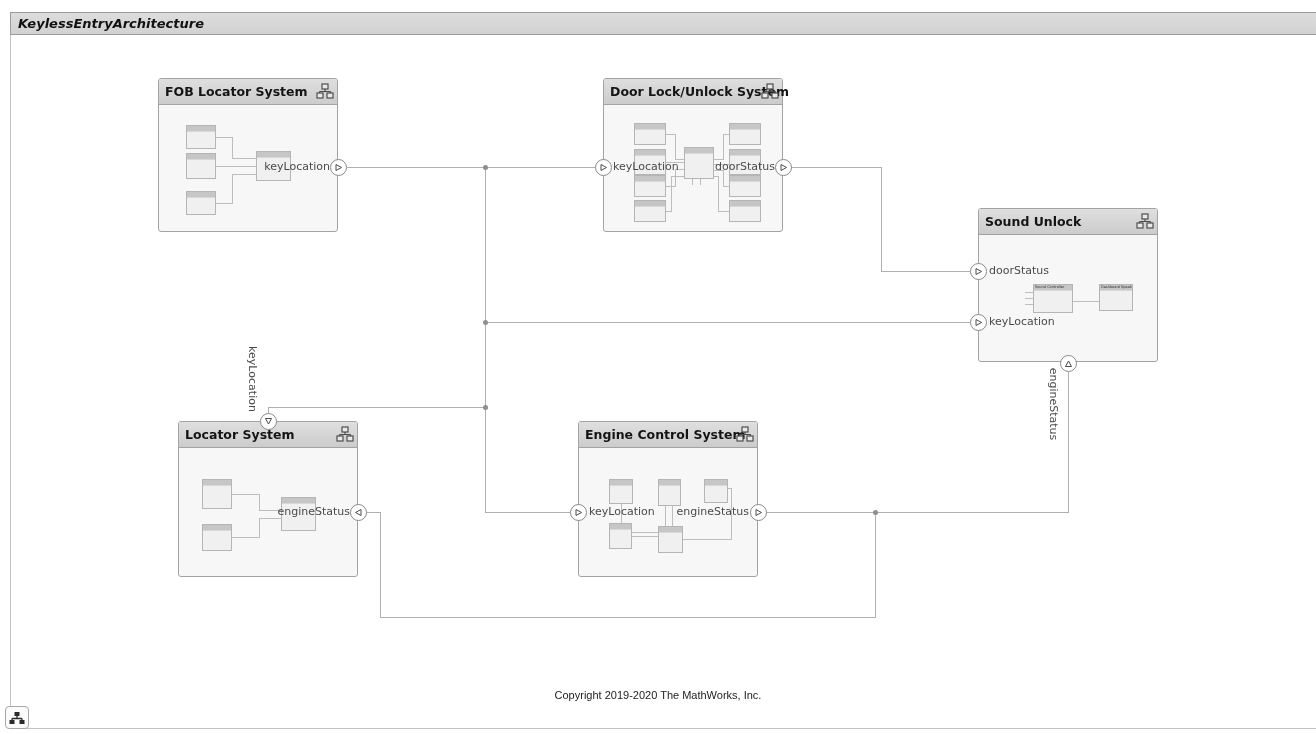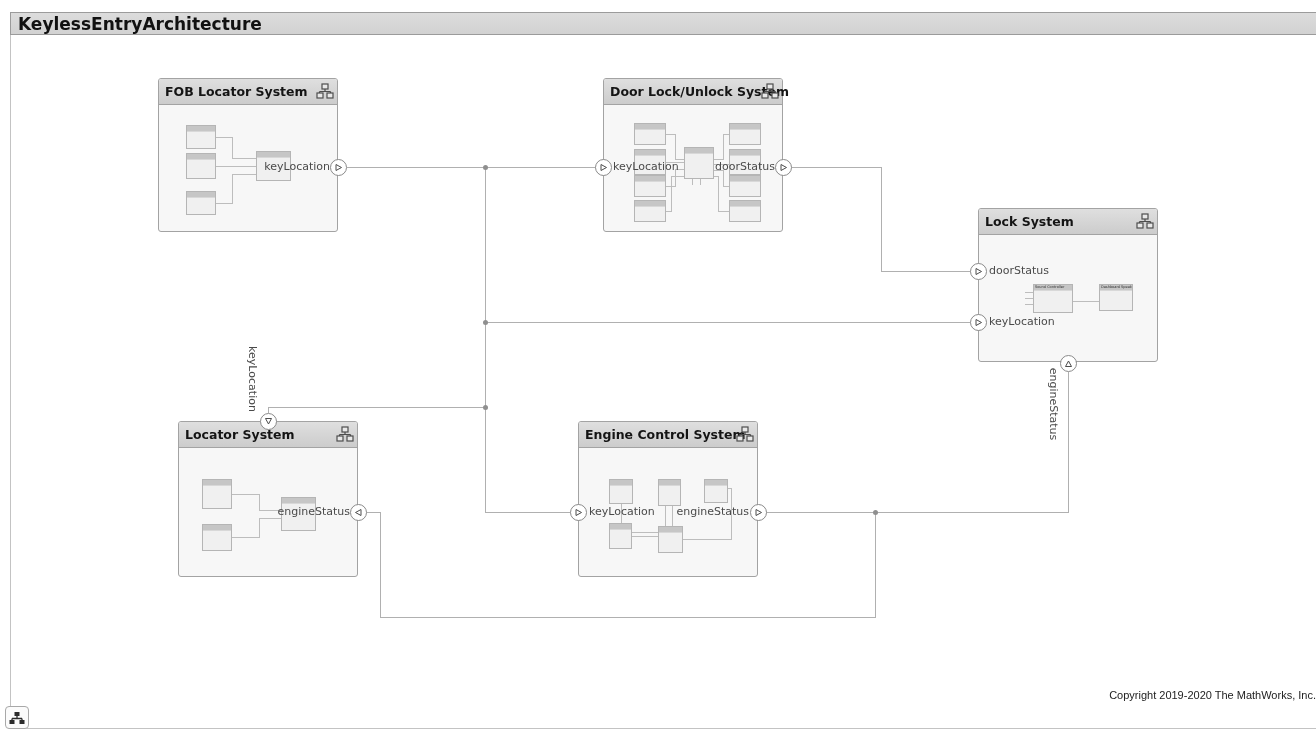--- a/index.html
+++ b/index.html
@@ -7,21 +7,21 @@
     width:1316px;height:734px;position:relative;overflow:hidden;
     background:#ffffff;font-family:"DejaVu Sans",sans-serif;
   }
   
   .titlebar{
     position:absolute;left:10px;top:12px;right:0;height:23px;
     background:linear-gradient(#dcdcdc,#d2d2d2);
     border:1px solid #9b9b9b;border-right:none;box-sizing:border-box;
     display:flex;align-items:center;padding-left:7px;
   }
-  .titlebar .wtitle{font-size:17px;font-weight:bold;color:#111;}
+  .titlebar .wtitle{font-size:13px;font-weight:bold;color:#111;font-style:italic;}
   .border-left{position:absolute;left:10px;top:35px;width:1px;height:693px;background:#c3c3c3;}
   .border-bottom{position:absolute;left:10px;top:728px;right:0;height:1px;background:#c3c3c3;}
   .canvas{position:absolute;left:0;top:0;width:1316px;height:734px;}
   
   .component{
     position:absolute;background:#f7f7f7;border:1px solid #a3a3a3;border-radius:3px;
     box-sizing:border-box;z-index:3;
   }
   .comp-header{
     height:26px;background:linear-gradient(#dfdfdf,#cccccc);
@@ -52,21 +52,21 @@
   .port svg polygon{fill:#ffffff;stroke:#4d4d4d;stroke-width:1;}
   .port-label{
     position:absolute;font-size:11px;color:#4a4a4a;height:14px;line-height:14px;
     z-index:5;white-space:nowrap;
   }
   .rot-label{
     position:absolute;font-size:11px;color:#4a4a4a;white-space:nowrap;z-index:2;
     transform:translate(-50%,-50%) rotate(90deg);
   }
   
-  .copyright{position:absolute;left:0;right:0;top:689px;text-align:right;
+  .copyright{position:absolute;left:0;right:0;top:689px;text-align:center;
     font-size:11px;color:#222;font-family:"Liberation Sans",sans-serif;z-index:2;}
   .badge{
     position:absolute;left:5px;top:706px;width:24px;height:23px;background:#fbfbfb;
     border:1px solid #a8a8a8;border-radius:4px;box-sizing:border-box;
     display:flex;align-items:center;justify-content:center;z-index:10;
   }
   .badge rect{fill:#2b2b2b;}
   .badge path{fill:none;stroke:#2b2b2b;stroke-width:1.3;}
 </style>
 </head>
@@ -167,21 +167,21 @@
       <div class="mini" style="left: 125px; top: 96px; width: 32px; height: 22px;">
         <div class="mini-header"></div>
       </div>
       <div class="mini" style="left: 125px; top: 121px; width: 32px; height: 22px;">
         <div class="mini-header"></div>
       </div>
     </div>
 
   <div class="component" id="comp-sound-system" style="left: 978px; top: 208px; width: 180px; height: 154px;">
     <div class="comp-header">
-      <span class="comp-title">Lock System</span>
+      <span class="comp-title">Sound Unlock</span>
       <svg class="hier-icon" width="18" height="16" viewBox="0 0 18 16">
           <rect x="6" y="1" width="6" height="5"></rect>
           <path d="M9 6 V8.5 M3.5 8.5 H14.5 M3.5 8.5 V10 M14.5 8.5 V10"></path>
           <rect x="1" y="10" width="6" height="5"></rect>
           <rect x="11" y="10" width="6" height="5"></rect>
         </svg>
     </div>
   <div class="inner-wire" style="left: 94px; top: 92px; width: 27px; height: 1px;"></div>
       <div class="inner-wire" style="left: 46px; top: 83px; width: 8px; height: 1px;"></div>
       <div class="inner-wire" style="left: 46px; top: 89px; width: 8px; height: 1px;"></div>

